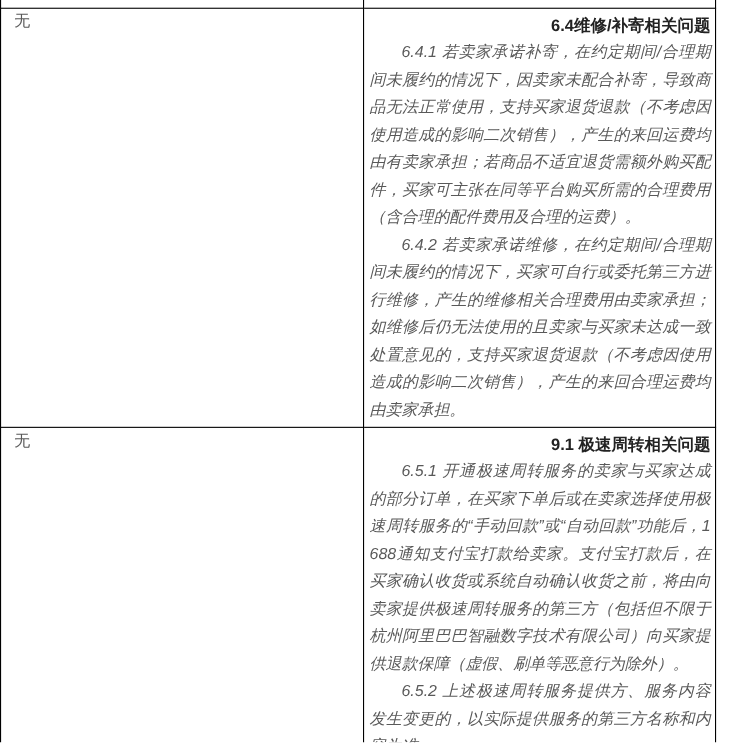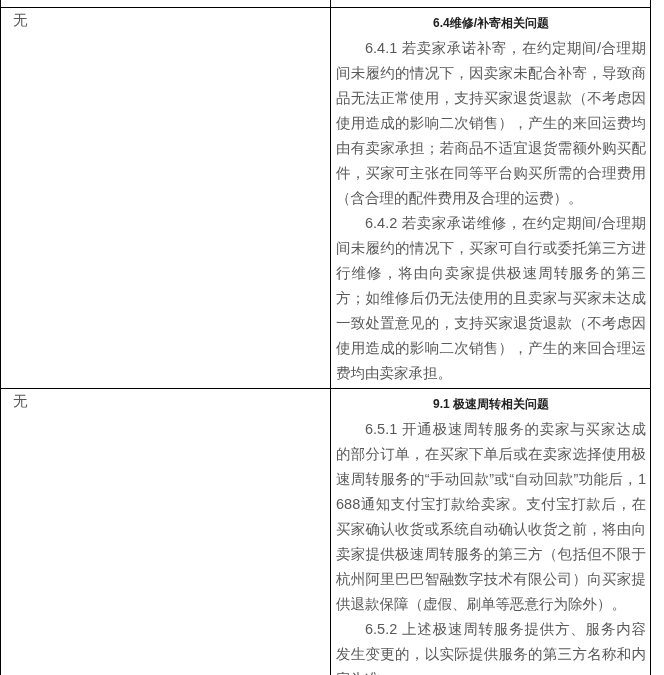--- a/index.html
+++ b/index.html
@@ -38,34 +38,35 @@
     padding: 0 6px 0 12px;
     color: #595959;
     font-size: 14.5px;
     line-height: 25px;
   }
   td.cell-right {
     padding: 3px 4px 2px 5px;
   }
   .section-heading {
     margin: 0;
-    font-size: 12px;
+    font-size: 15px;
     font-weight: bold;
     color: #222222;
     line-height: 25px;
-    text-align: center;
+    text-align: right;
   }
   .section-paragraph {
     margin: 0;
     font-size: 14.5px;
     color: #595959;
     line-height: 25px;
     text-indent: 2em;
     text-align: justify;
     word-break: break-all;
+    font-style: italic;
   }
 </style>
 </head>
 <body>
 
 <div class="page">
   <table class="policy-table">
     <colgroup>
       <col class="col-left">
       <col class="col-right">
@@ -76,21 +77,21 @@
         <td></td>
       </tr>
 
       <tr class="row-main-1">
         <td class="cell-left">
           <span>无</span>
         </td>
         <td class="cell-right">
           <div class="section-heading">6.4维修/补寄相关问题</div>
           <p class="section-paragraph">6.4.1 若卖家承诺补寄，在约定期间/合理期间未履约的情况下，因卖家未配合补寄，导致商品无法正常使用，支持买家退货退款（不考虑因使用造成的影响二次销售），产生的来回运费均由有卖家承担；若商品不适宜退货需额外购买配件，买家可主张在同等平台购买所需的合理费用（含合理的配件费用及合理的运费）。</p>
-          <p class="section-paragraph">6.4.2 若卖家承诺维修，在约定期间/合理期间未履约的情况下，买家可自行或委托第三方进行维修，将由向卖家提供极速周转服务的第三方；如维修后仍无法使用的且卖家与买家未达成一致处置意见的，支持买家退货退款（不考虑因使用造成的影响二次销售），产生的来回合理运费均由卖家承担。</p>
+          <p class="section-paragraph">6.4.2 若卖家承诺维修，在约定期间/合理期间未履约的情况下，买家可自行或委托第三方进行维修，产生的维修相关合理费用由卖家承担；如维修后仍无法使用的且卖家与买家未达成一致处置意见的，支持买家退货退款（不考虑因使用造成的影响二次销售），产生的来回合理运费均由卖家承担。</p>
         </td>
       </tr>
 
       <tr class="row-main-2">
         <td class="cell-left">
           <span>无</span>
         </td>
         <td class="cell-right">
           <div class="section-heading">9.1 极速周转相关问题</div>
           <p class="section-paragraph">6.5.1 开通极速周转服务的卖家与买家达成的部分订单，在买家下单后或在卖家选择使用极速周转服务的“手动回款”或“自动回款”功能后，1688通知支付宝打款给卖家。支付宝打款后，在买家确认收货或系统自动确认收货之前，将由向卖家提供极速周转服务的第三方（包括但不限于杭州阿里巴巴智融数字技术有限公司）向买家提供退款保障（虚假、刷单等恶意行为除外）。</p>

